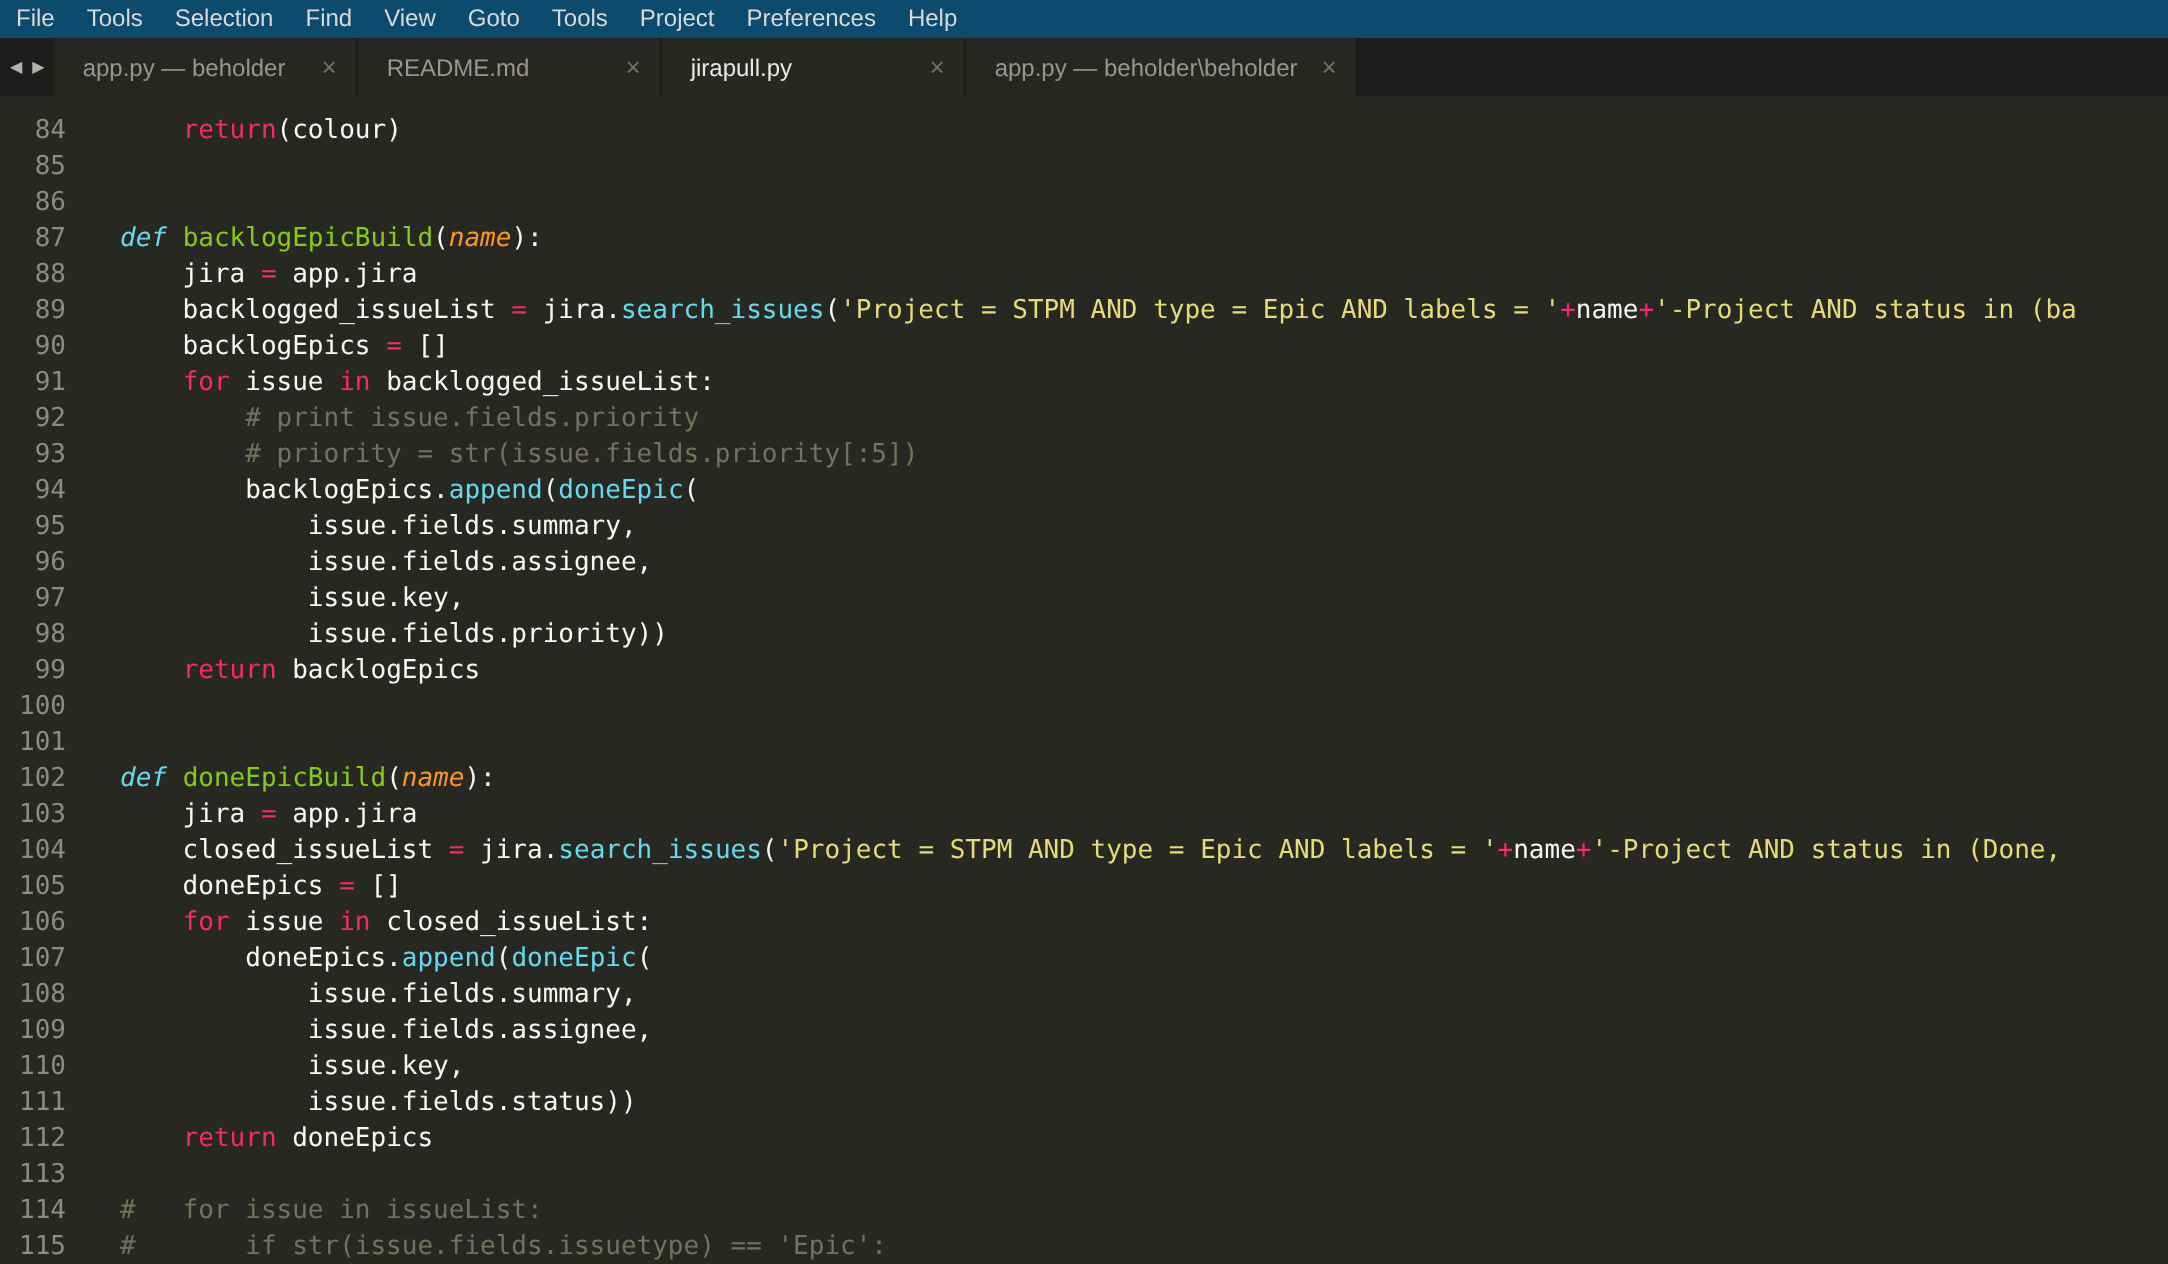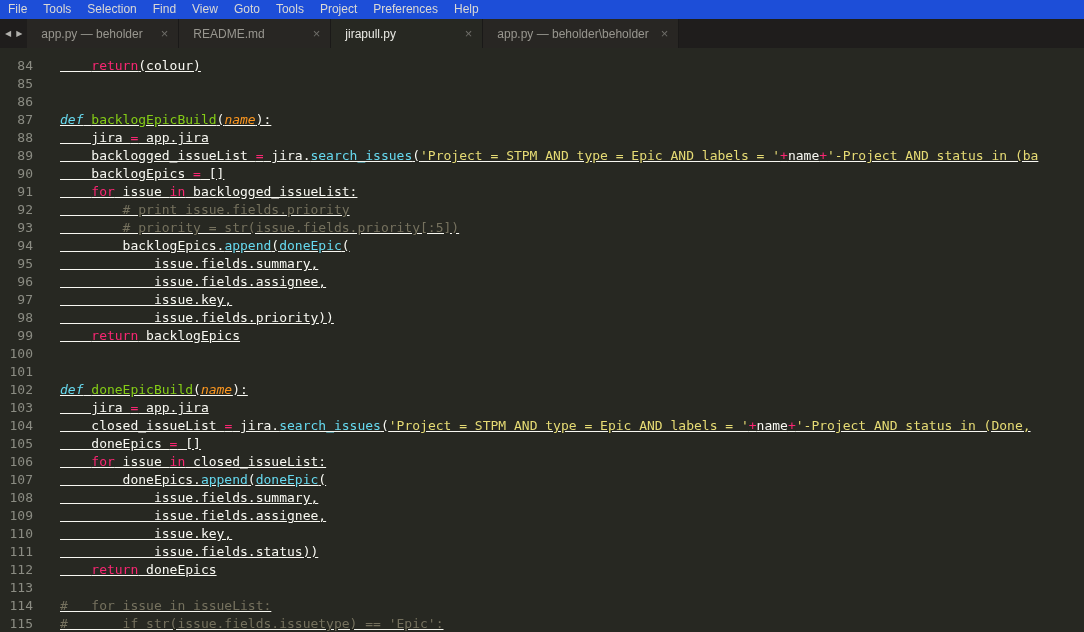--- a/index.html
+++ b/index.html
@@ -1,34 +1,34 @@
 <!DOCTYPE html>
 <html><head>
 <meta charset="utf-8">
 <style>
   * { margin:0; padding:0; box-sizing:border-box; }
   html,body { width:1084px; height:632px; overflow:hidden; background:#272822; }
   .window { width:1084px; height:632px; display:flex; flex-direction:column; font-family:"Liberation Sans",sans-serif; }
 
-  .menubar { height:19px; background:#1d4ed8; display:flex; align-items:center; font-size:12px; color:#dad9d5; flex:0 0 auto; }
+  .menubar { height:19px; background:#0c4a6e; display:flex; align-items:center; font-size:12px; color:#dad9d5; flex:0 0 auto; }
   .menu-item { padding:0 8px; line-height:19px; cursor:default; }
 
   .tabbar { height:29px; background:#1f1d1c; display:flex; align-items:stretch; flex:0 0 auto; }
   .tab-arrows { display:flex; align-items:center; padding:0 5px; gap:5px; color:#b2b1ad; font-size:8px; }
   .tab-strip { display:flex; flex:1; overflow:hidden; }
   .tab { display:flex; align-items:center; justify-content:space-between; gap:12px; padding:0 10px 0 14px;
          font-size:12px; color:#98968f; background:#282623; border-right:1px solid #1a1918; min-width:152px; cursor:default; }
   .tab.active { background:#272822; color:#e9e9e4;text-align:right; }
   .tab .close { color:#6f6e69; font-size:13px; line-height:1; }
 
   .editor { flex:1 1 auto; background:#272822; padding-top:9px; overflow:hidden;
             font-family:"DejaVu Sans Mono","Liberation Mono",monospace; font-size:13px; line-height:18px; }
   .code-row { display:flex; height:18px; white-space:pre; }
   .gutter { flex:0 0 48px; text-align:right; padding-right:15px; color:#8b8c83; }
-  .code-text { flex:1 1 auto; padding-left:12px; color:#f8f8f2; overflow:hidden;text-decoration:underline; }
+  .code-text { flex:1 1 auto; padding-left:12px; color:#f8f8f2; overflow:hidden; }
 
   .tok-plain { color:#f8f8f2; }
   .tok-kw   { color:#f92672; }
   .tok-op   { color:#f92672; }
   .tok-def  { color:#66d9ef; font-style:italic; }
   .tok-fn   { color:#84cc16; }
   .tok-call { color:#66d9ef; }
   .tok-param{ color:#fd971f; font-style:italic; }
   .tok-str  { color:#e6db74; }
   .tok-com  { color:#75715e; }

